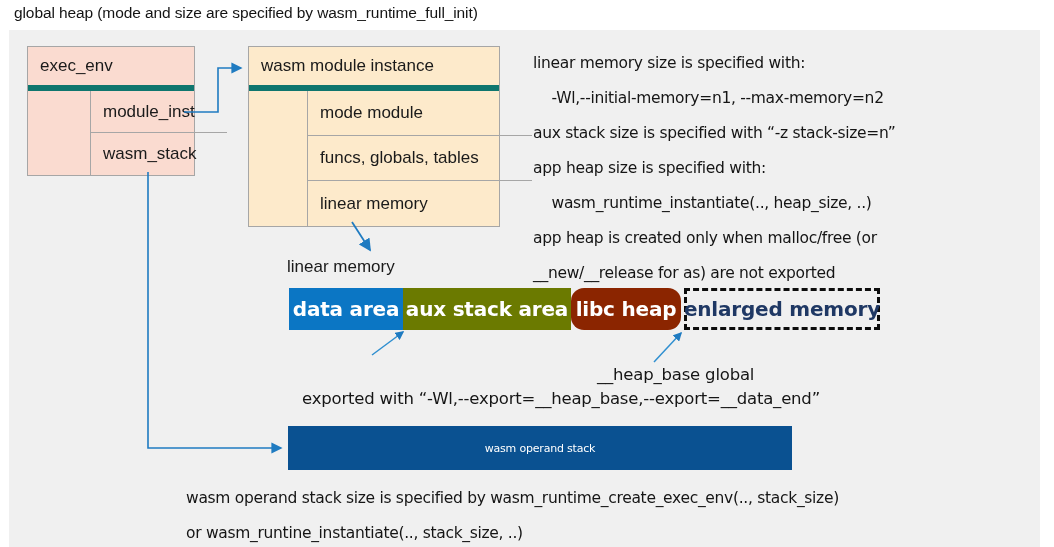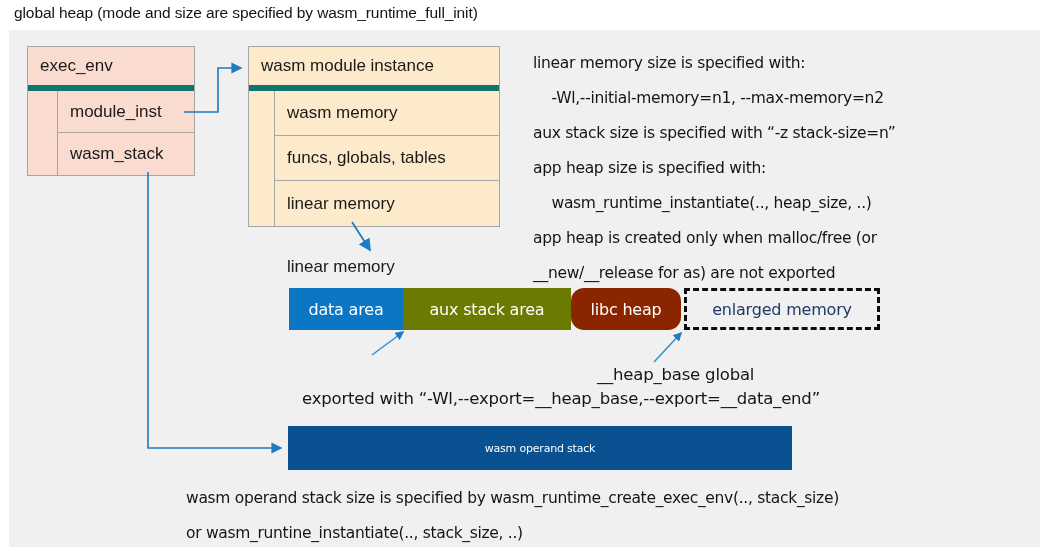--- a/index.html
+++ b/index.html
@@ -56,20 +56,21 @@
     display: flex;
     align-items: center;
     padding-left: 12px;
     font-size: 17px;
     color: #1a1a1a;
     border-bottom: 6px solid #0f766e;
   }
   .struct .body {
     display: flex;
     width: 100%;
+    padding-left: 33px;
   }
   .struct .gutter {
     box-sizing: border-box;
     border-right: 1px solid #a6a6a6;
   }
   .struct .rows {
     flex: 1;
     display: flex;
     flex-direction: column;
   }
@@ -134,24 +135,25 @@
     top: 288px;
     height: 42px;
     display: flex;
   }
   .seg {
     box-sizing: border-box;
     display: flex;
     align-items: center;
     justify-content: center;
     font-family: "DejaVu Sans", sans-serif;
-    font-size: 16px;
+    font-size: 20px;
     color: #ffffff;
     letter-spacing: -0.2px;
     white-space: nowrap;
+    font-weight: bold;
   }
   .seg.dashed {
     border: 3px dashed #0d0d0d;
     background: #f0f0f0;
     color: #1f3864;
     margin-left: 3px;
   }
 
   
   .anno {
@@ -215,21 +217,21 @@
         <div class="row">wasm_stack</div>
       </div>
     </div>
   </div>
 
   <div class="struct" id="module-inst">
     <div class="hdr">wasm module instance</div>
     <div class="body">
       <div class="gutter"></div>
       <div class="rows">
-        <div class="row">wasm memory</div>
+        <div class="row">mode module</div>
         <div class="row">funcs, globals, tables</div>
         <div class="row">linear memory</div>
       </div>
     </div>
   </div>
 
   <div class="note" id="note-main">linear memory size is specified with:
     -Wl,--initial-memory=n1, --max-memory=n2
 aux stack size is specified with “-z stack-size=n”
 app heap size is specified with:

